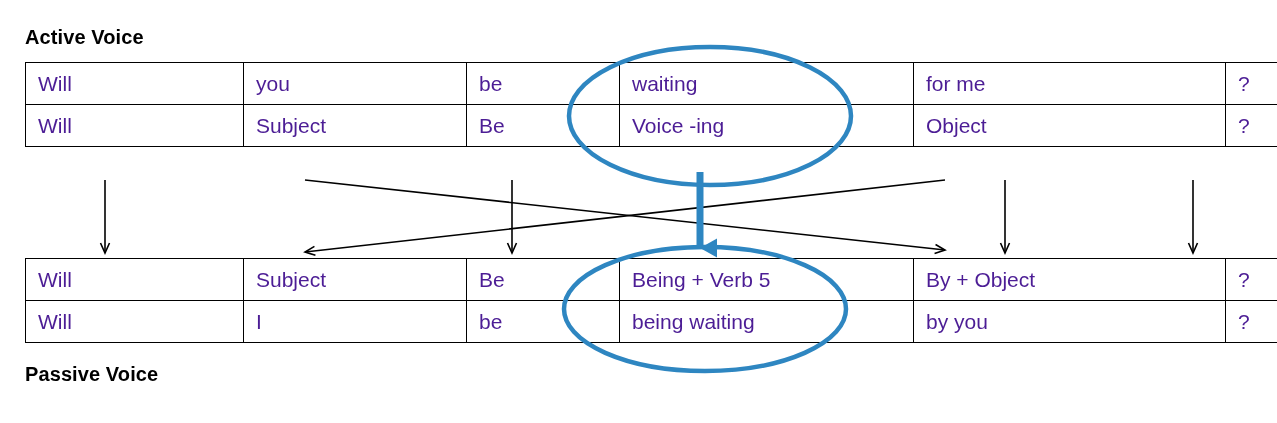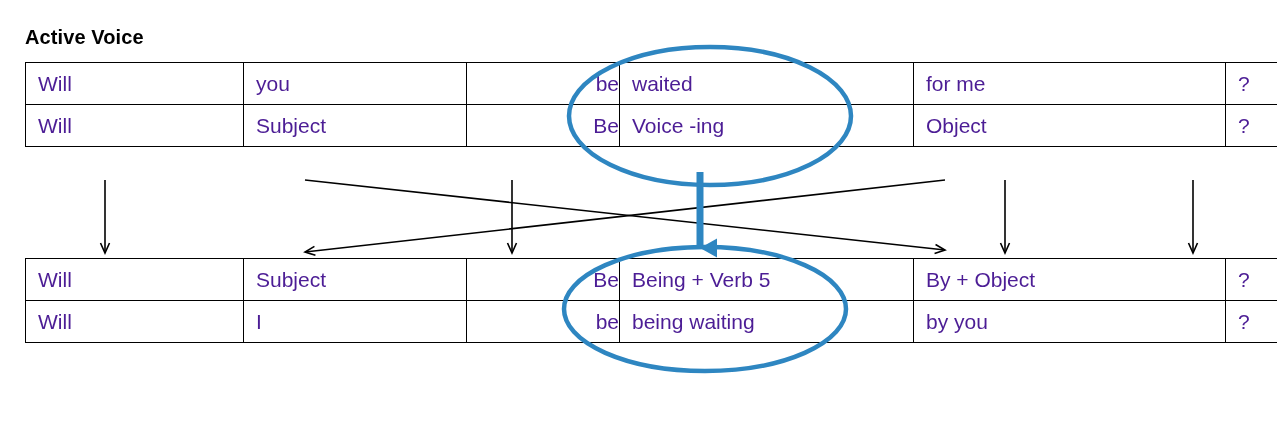--- a/index.html
+++ b/index.html
@@ -41,21 +41,21 @@
     color: #4c1d95;
     vertical-align: middle;
     white-space: nowrap;
     overflow: hidden;
   }
   #table-active { left: 25px; top: 62px; width: 1225px; }
   #table-passive { left: 25px; top: 258px; width: 1225px; }
 
   .c0 { width: 205px; }
   .c1 { width: 210px; }
-  .c2 { width: 140px; text-align: right; }
+  .c2 { width: 140px; }
   .c3 { width: 281px; }
   .c4 { width: 299px; margin-top: 39px; }
   .c5 { width: 90px; }
 
   #connectors {
     position: absolute;
     left: 0;
     top: 0;
     width: 1277px;
     height: 423px;
@@ -68,21 +68,21 @@
 <div id="page">
 
   <div class="heading" id="heading-active">Active Voice</div>
 
   <table class="voice-table" id="table-active">
     <tbody>
       <tr>
         <td class="c0">Will</td>
         <td class="c1">you</td>
         <td class="c2">be</td>
-        <td class="c3">waited</td>
+        <td class="c3">waiting</td>
         <td class="c4">for  me</td>
         <td class="c5">?</td>
       </tr>
       <tr>
         <td class="c0">Will</td>
         <td class="c1">Subject</td>
         <td class="c2">Be</td>
         <td class="c3">Voice -ing</td>
         <td class="c4">Object</td>
         <td class="c5">?</td>
@@ -104,20 +104,21 @@
         <td class="c0">Will</td>
         <td class="c1">I</td>
         <td class="c2">be</td>
         <td class="c3">being waiting</td>
         <td class="c4">by you</td>
         <td class="c5">?</td>
       </tr>
     </tbody>
   </table>
 
+  <div class="heading" id="heading-passive">Passive Voice</div>
 
   <svg id="connectors" viewBox="0 0 1277 423">
     <defs>
       <marker id="blk-arrow" markerWidth="14" markerHeight="14" refX="11" refY="5.5" orient="auto" markerUnits="userSpaceOnUse">
         <path d="M1,1 L11,5.5 L1,10" fill="none" stroke="#000000" stroke-width="1.6"></path>
       </marker>
       <marker id="blu-arrow" markerWidth="22" markerHeight="20" refX="10" refY="17" orient="auto" markerUnits="userSpaceOnUse">
         <path d="M0.5,0 L10,17 L19.5,0 Z" fill="#2E86C1"></path>
       </marker>
     </defs>

